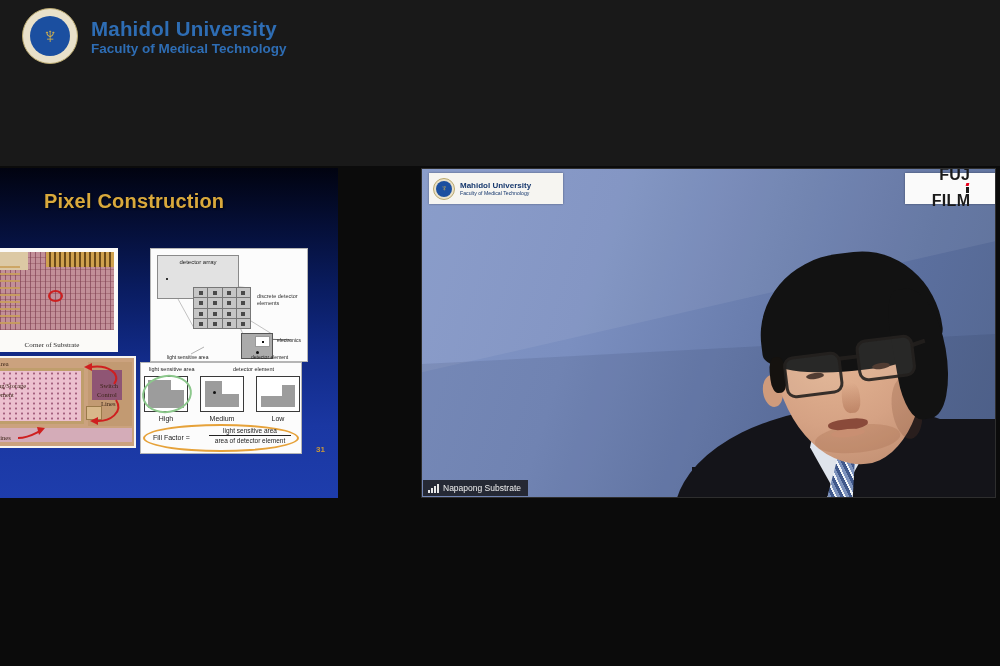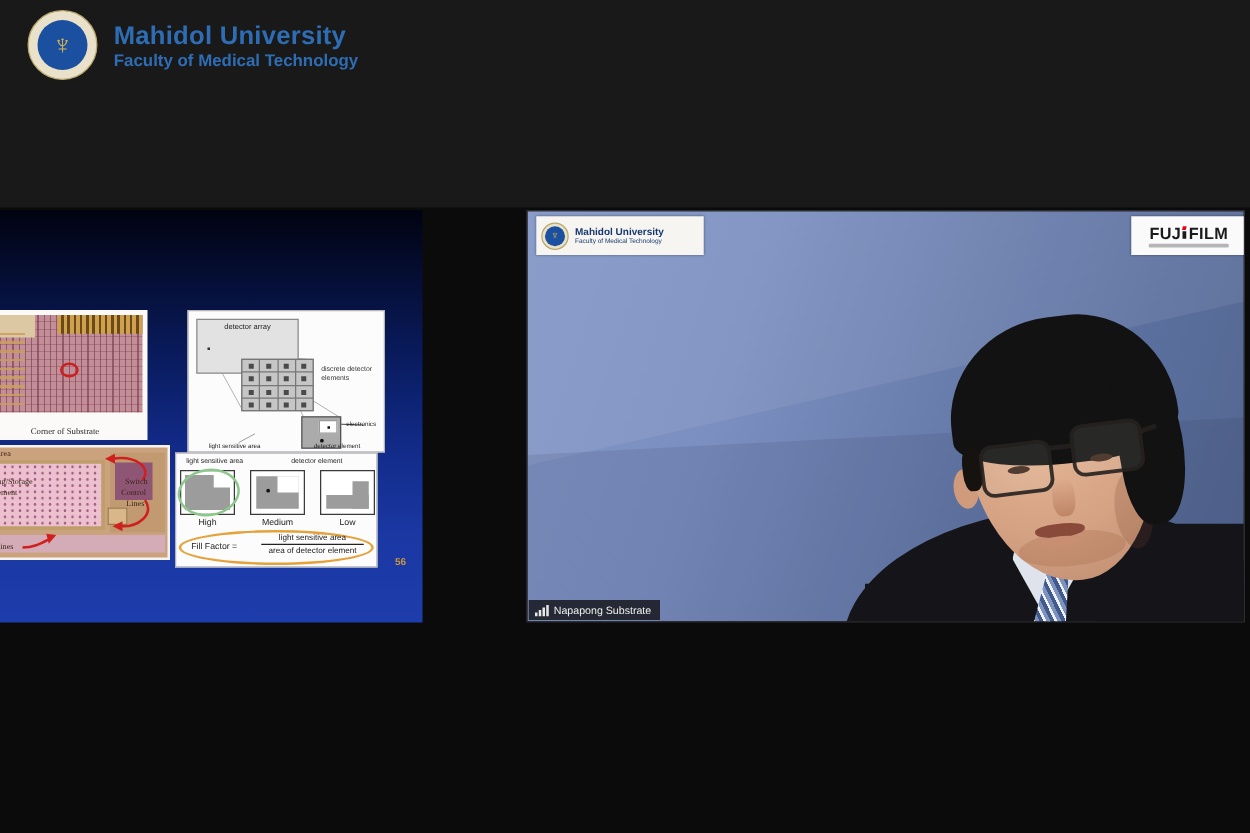--- a/index.html
+++ b/index.html
@@ -172,22 +172,22 @@
   .mu-emblem-outer { width:22px; height:22px; border-radius:50%; background:#e9e1ca;
     display:flex; align-items:center; justify-content:center; border:1px solid #b9a86e; flex:0 0 auto; }
   .mu-emblem-inner { width:16px; height:16px; border-radius:50%; background:#1b4fa0;
     display:flex; align-items:center; justify-content:center; color:#d9b44a; font-size:9px; line-height:1; }
   .mu-badge-t1 { font-size:8px; font-weight:bold; color:#16386e; line-height:1.2; }
   .mu-badge-t2 { font-size:5.2px; color:#16386e; }
 
   .fuji-badge { left:483px; top:4px; width:92px; height:31px; background:#fafafa;
     display:flex; flex-direction:column; align-items:center; justify-content:center;
     box-shadow:0 0 2px rgba(0,0,0,0.4); }
-  .fj-word { display:flex; align-items:center; font-weight:bold; font-size:13px;
-    letter-spacing:0.3px; color:#1a1a1a; line-height:1; }
+  .fj-word { display:flex; align-items:flex-end; font-weight:bold; font-size:16px;
+    letter-spacing:0.3px; color:#1a1a1a; line-height:1;flex-direction:column; }
   .fj-i { display:inline-block; width:3px; height:10px; position:relative; margin:0 1.5px; }
   .fj-i::before { content:""; position:absolute; top:0; left:0; width:3px; height:3px;
     background:#e8001c; transform:skewX(-14deg); }
   .fj-i::after { content:""; position:absolute; bottom:0; left:0; width:3px; height:6px; background:#1a1a1a; }
   .fuji-tagline { width:64px; height:3px; background:#b5b5b5; margin-top:2px; border-radius:1px; }
 
   .name-tag { left:1px; bottom:1px; height:16px; background:rgba(24,26,32,0.86);
     display:flex; align-items:center; gap:4px; padding:0 7px 0 5px; }
   .sig-icon { display:flex; align-items:flex-end; gap:1px; }
   .sig-icon i { display:block; width:2px; background:#e8e8e8; }
@@ -203,20 +203,21 @@
   <div class="emblem-outer">
     <div class="emblem-inner">♆</div>
   </div>
   <div>
     <div class="logo-text-1">Mahidol University</div>
     <div class="logo-text-2">Faculty of Medical Technology</div>
   </div>
 </div>
 
 <div id="slide-tile" class="abs">
+  <div id="slide-title" class="abs">Pixel Construction</div>
 
   <div id="imgA" class="abs">
     <div class="photo abs">
       <div class="subA-beige abs"></div>
       <div class="subA-comb abs"></div>
       <div class="subA-traces abs"></div>
       <div class="subA-circle abs"></div>
     </div>
     <div class="caption abs">Corner of Substrate</div>
   </div>
@@ -316,21 +317,21 @@
 
     <div class="ff-ellipse"></div>
     <div class="ff-lhs">Fill Factor =</div>
     <div class="ff-frac">
       <div class="ff-num">light sensitive area</div>
       <div class="ff-bar"></div>
       <div class="ff-den">area of detector element</div>
     </div>
   </div>
 
-  <div id="slide-pagenum" class="abs">56</div>
+  <div id="slide-pagenum" class="abs">31</div>
 </div>
 
 <div id="speaker-tile" class="abs">
   <div class="wall-light abs"></div>
   <div class="wall-shade abs"></div>
 
   <div class="suit-main abs"></div>
   <div class="suit-fill-r abs"></div>
   <div class="suit-fill-b abs"></div>
   <div class="shirt abs"></div>

